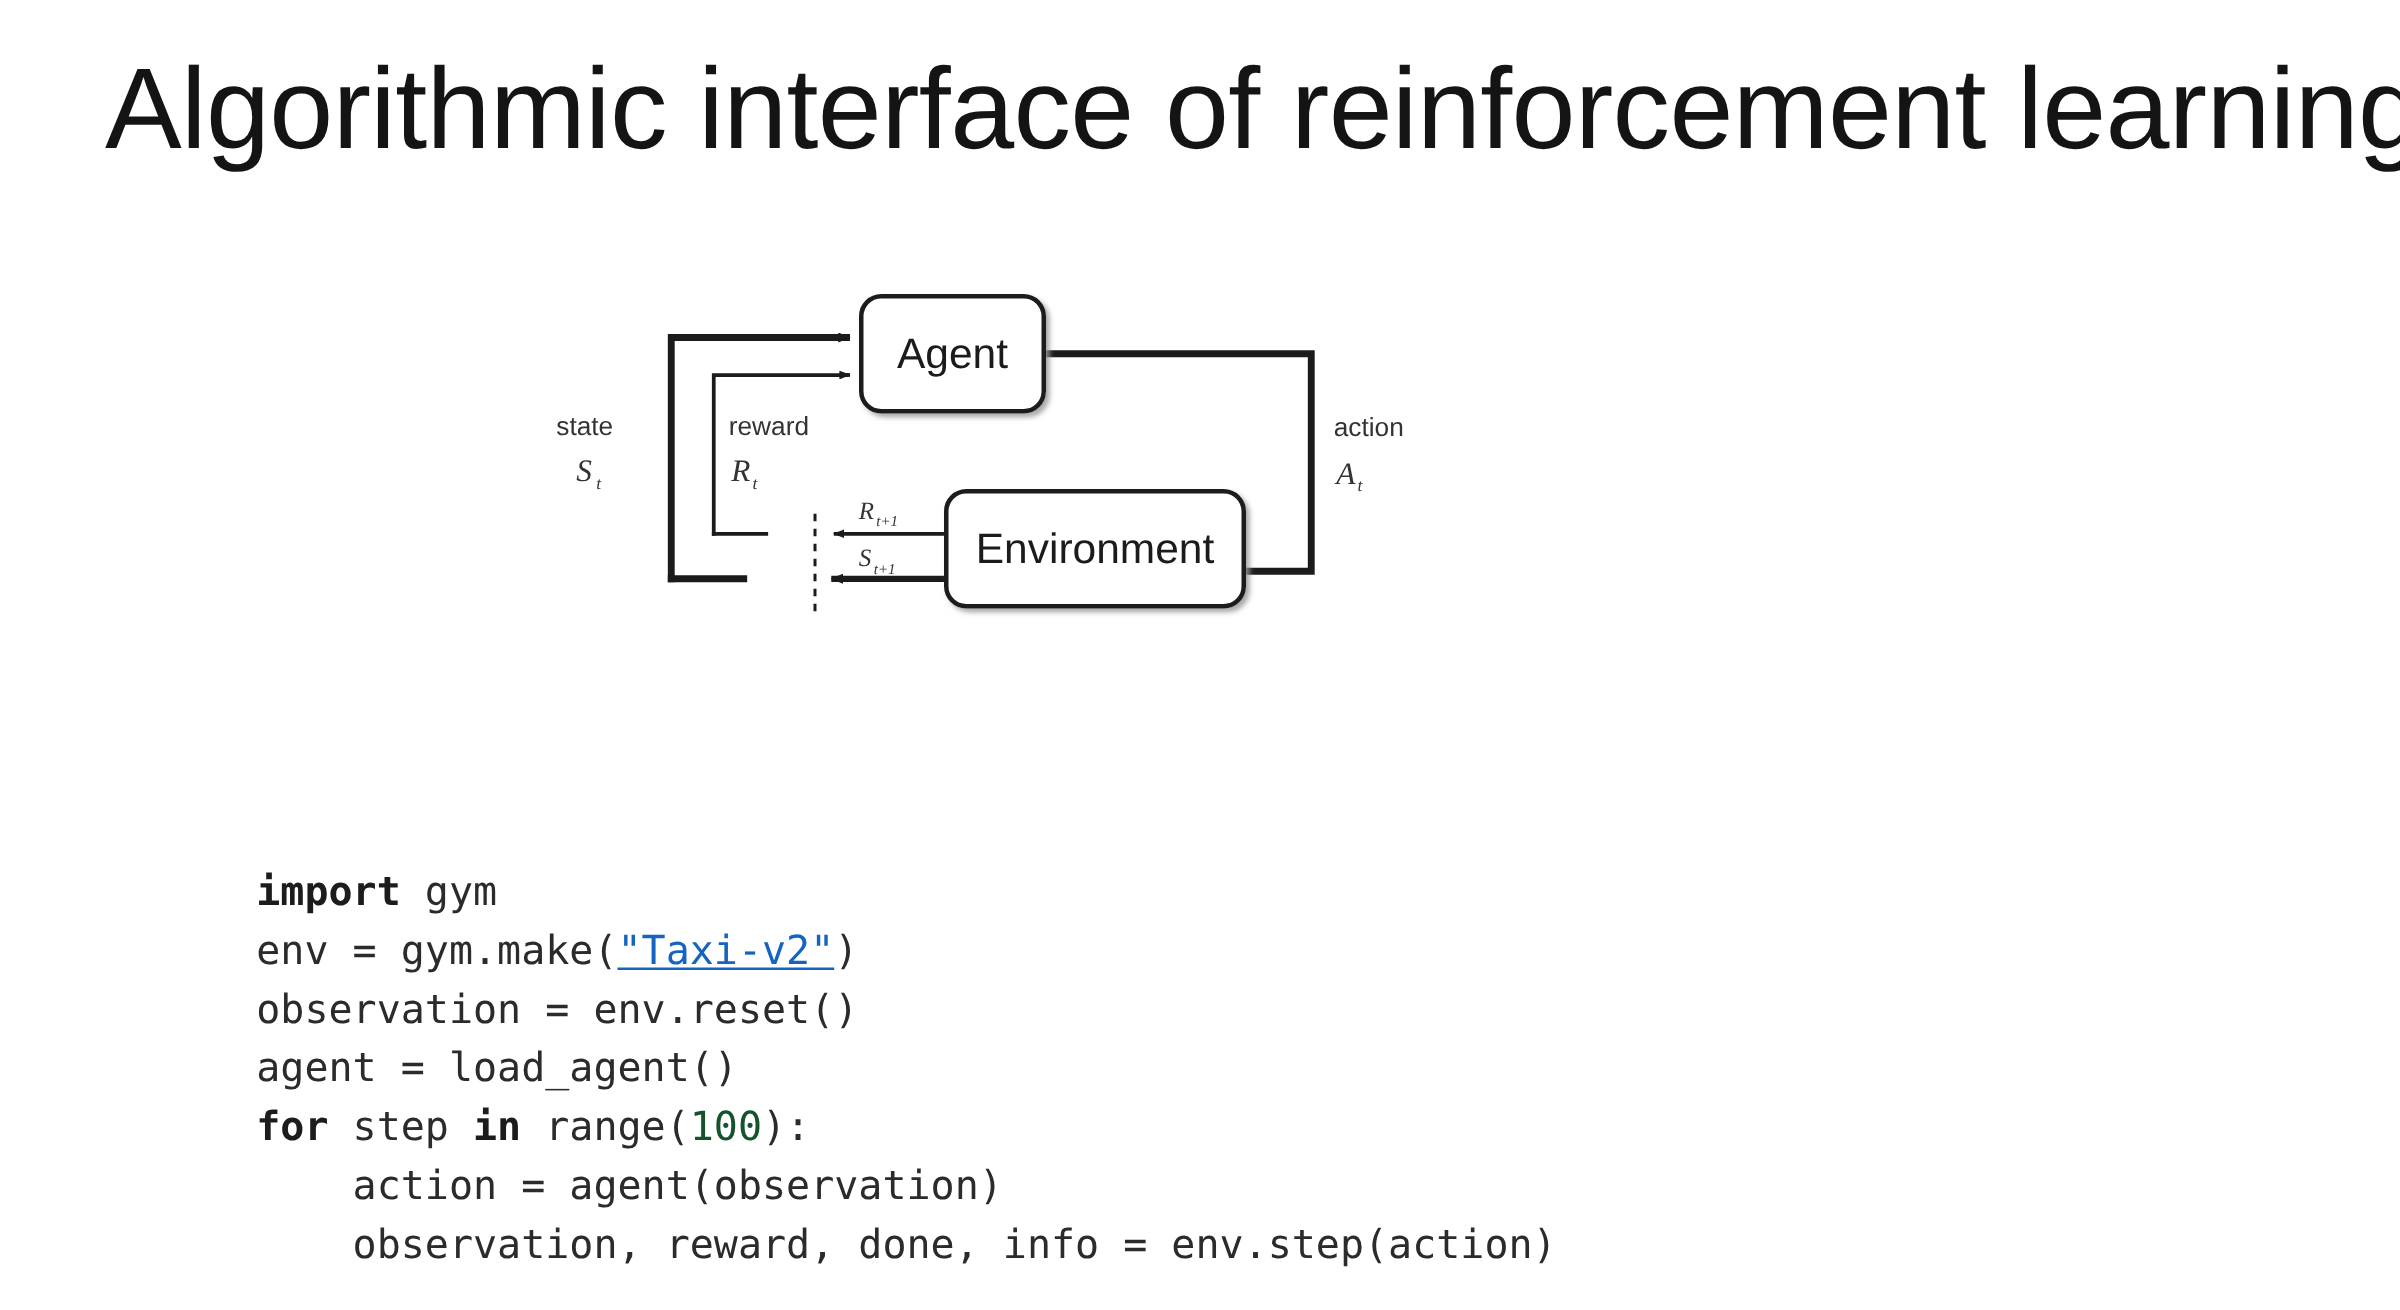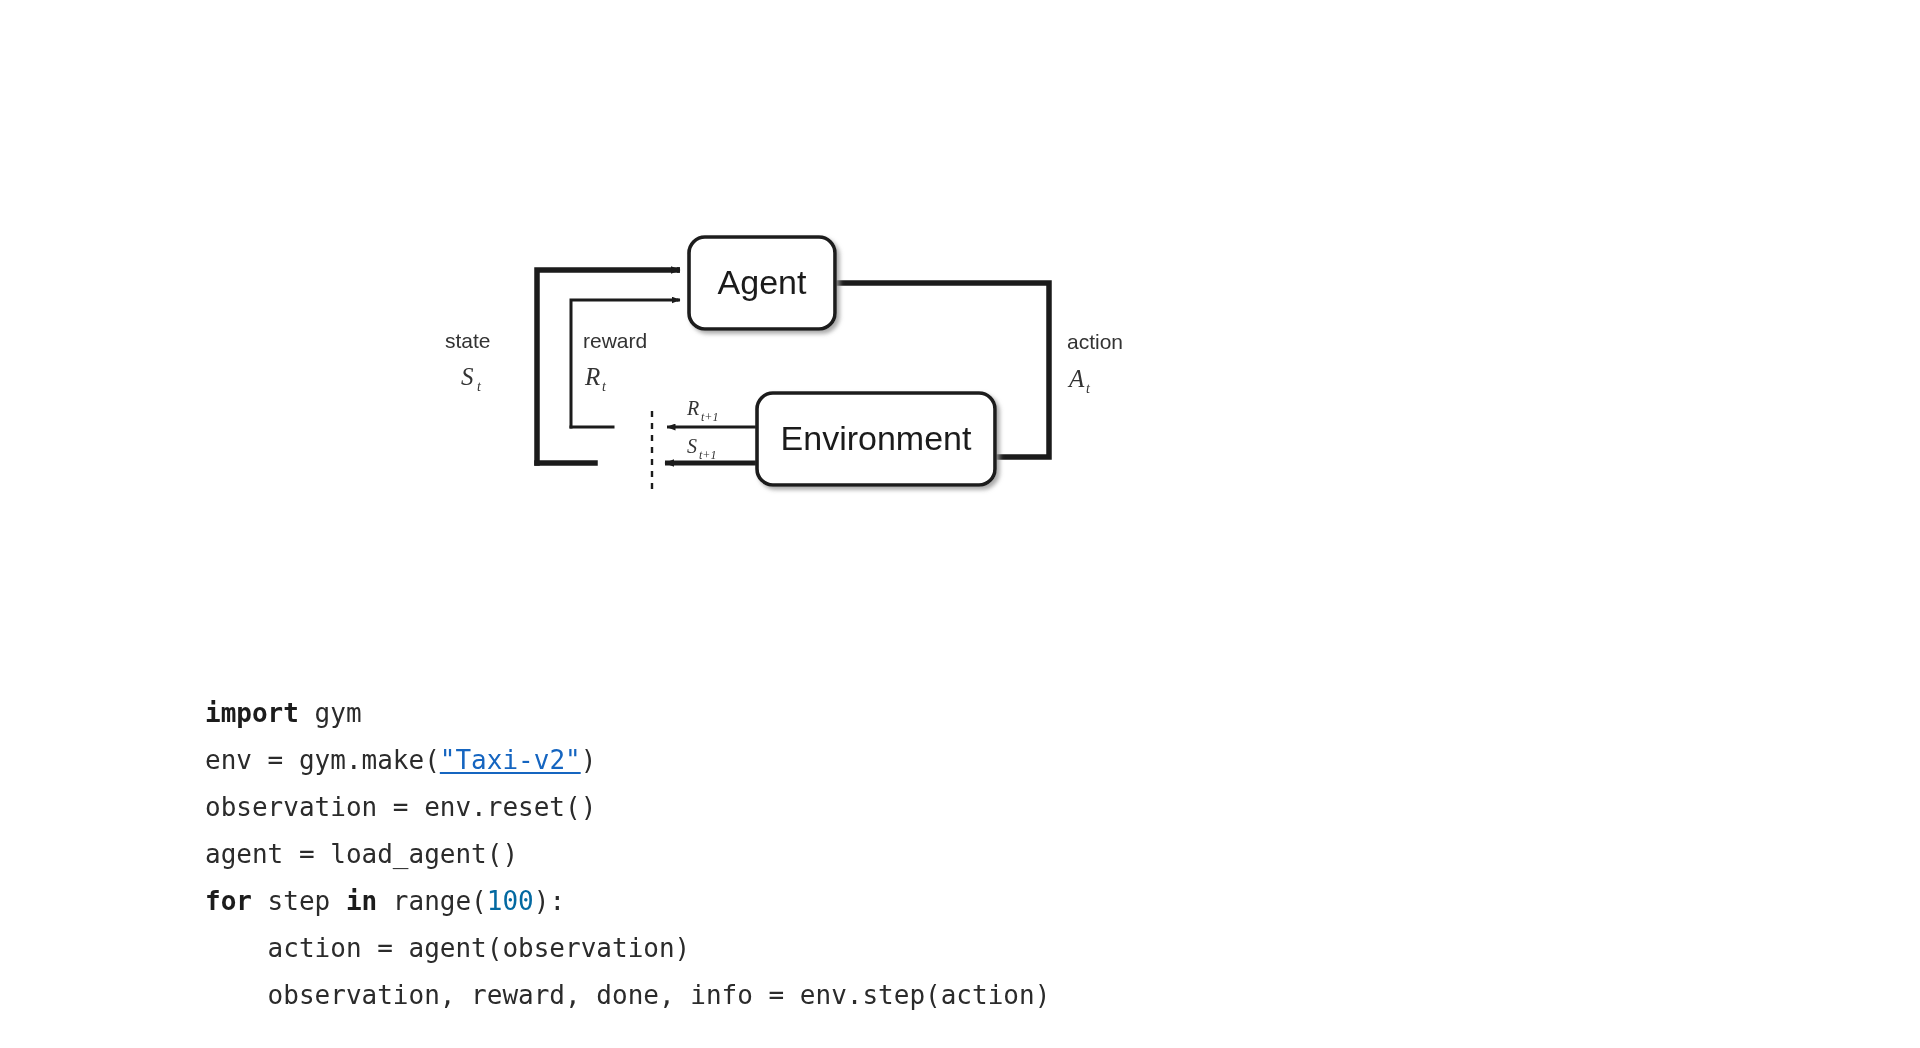--- a/index.html
+++ b/index.html
@@ -87,41 +87,42 @@
     font-size: 12px;
     fill: #333333;
   }
 
   
   .code-block {
     position: absolute;
     left: 205px;
     top: 690px;
     font-family: "DejaVu Sans Mono", monospace;
-    font-size: 26px;
+    font-size: 32px;
     line-height: 47px;
     color: #2b2b2b;
     white-space: pre;
   }
   .code-line { display: block; white-space: pre; }
   .kw { font-weight: bold; color: #1c1c1c; }
-  .num { color: #0369a1; }
+  .num { color: #14532d; }
   .lnk {
     color: #1565c0;
     text-decoration: underline;
     text-decoration-thickness: 2px;
     text-underline-offset: 3px;
     cursor: pointer;
   }
 </style>
 </head>
 <body>
 
 <div class="slide">
 
+  <div class="slide-title">Algorithmic interface of reinforcement learning</div>
 
   <div class="diagram">
     <svg viewBox="0 0 960 320" xmlns="http://www.w3.org/2000/svg" aria-hidden="true">
       <defs>
         <marker id="arrowThick" markerWidth="10" markerHeight="8" refX="9.4" refY="4" orient="auto" markerUnits="userSpaceOnUse">
           <path d="M0,0 L10,4 L0,8 z" fill="#1b1b1b"></path>
         </marker>
         <marker id="arrowThin" markerWidth="9" markerHeight="7" refX="8.5" refY="3.5" orient="auto" markerUnits="userSpaceOnUse">
           <path d="M0,0 L9,3.5 L0,7 z" fill="#1b1b1b"></path>
         </marker>

